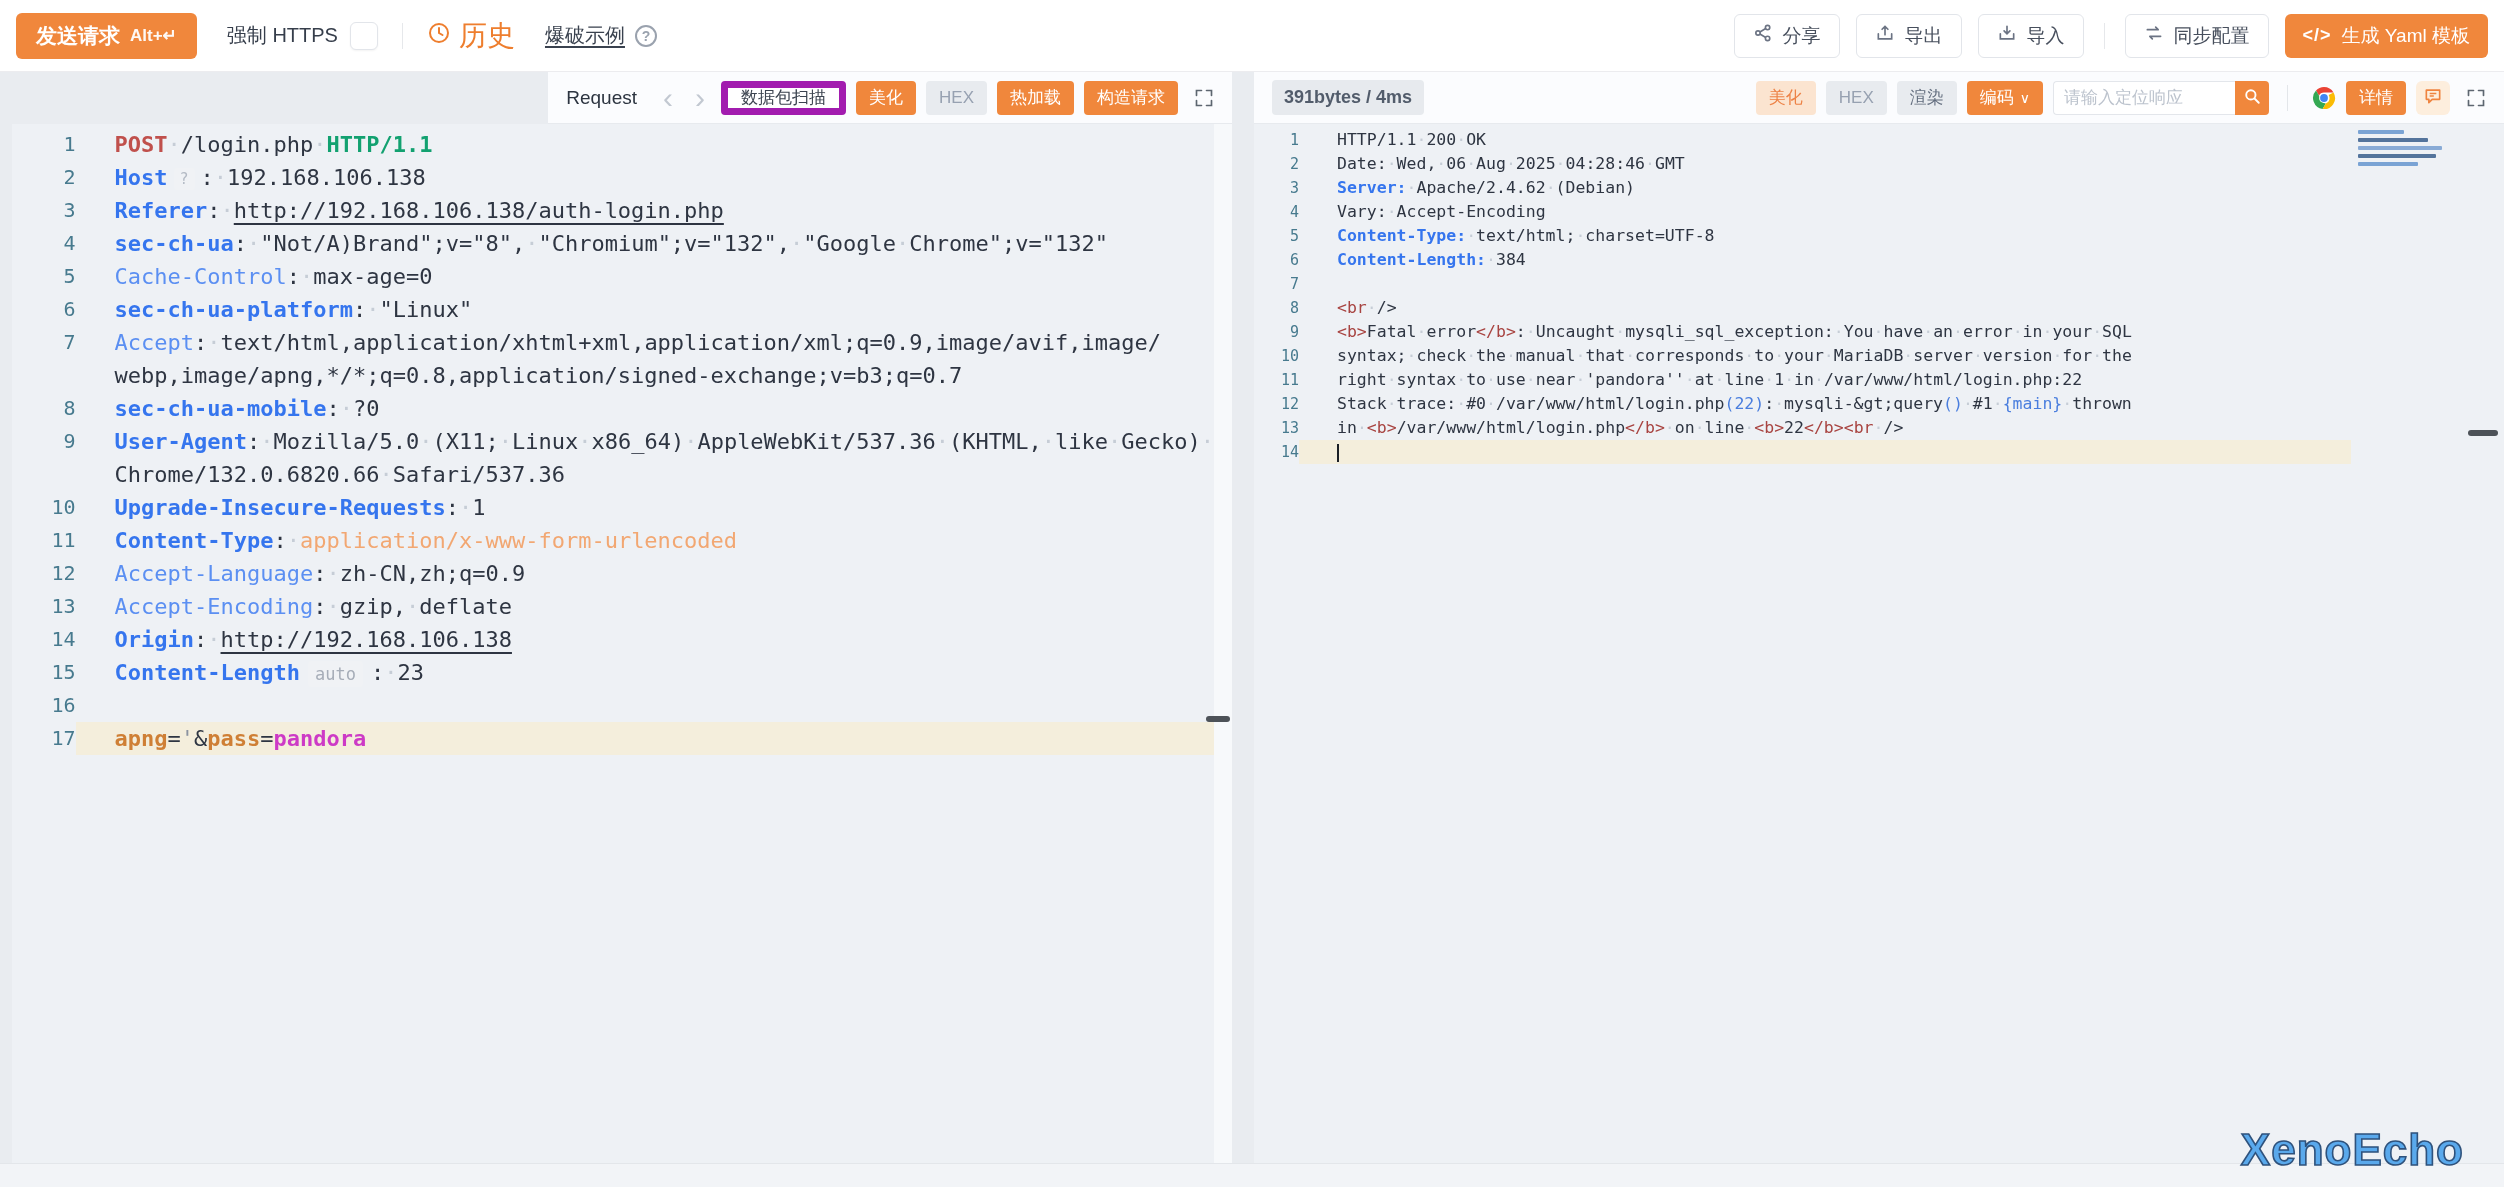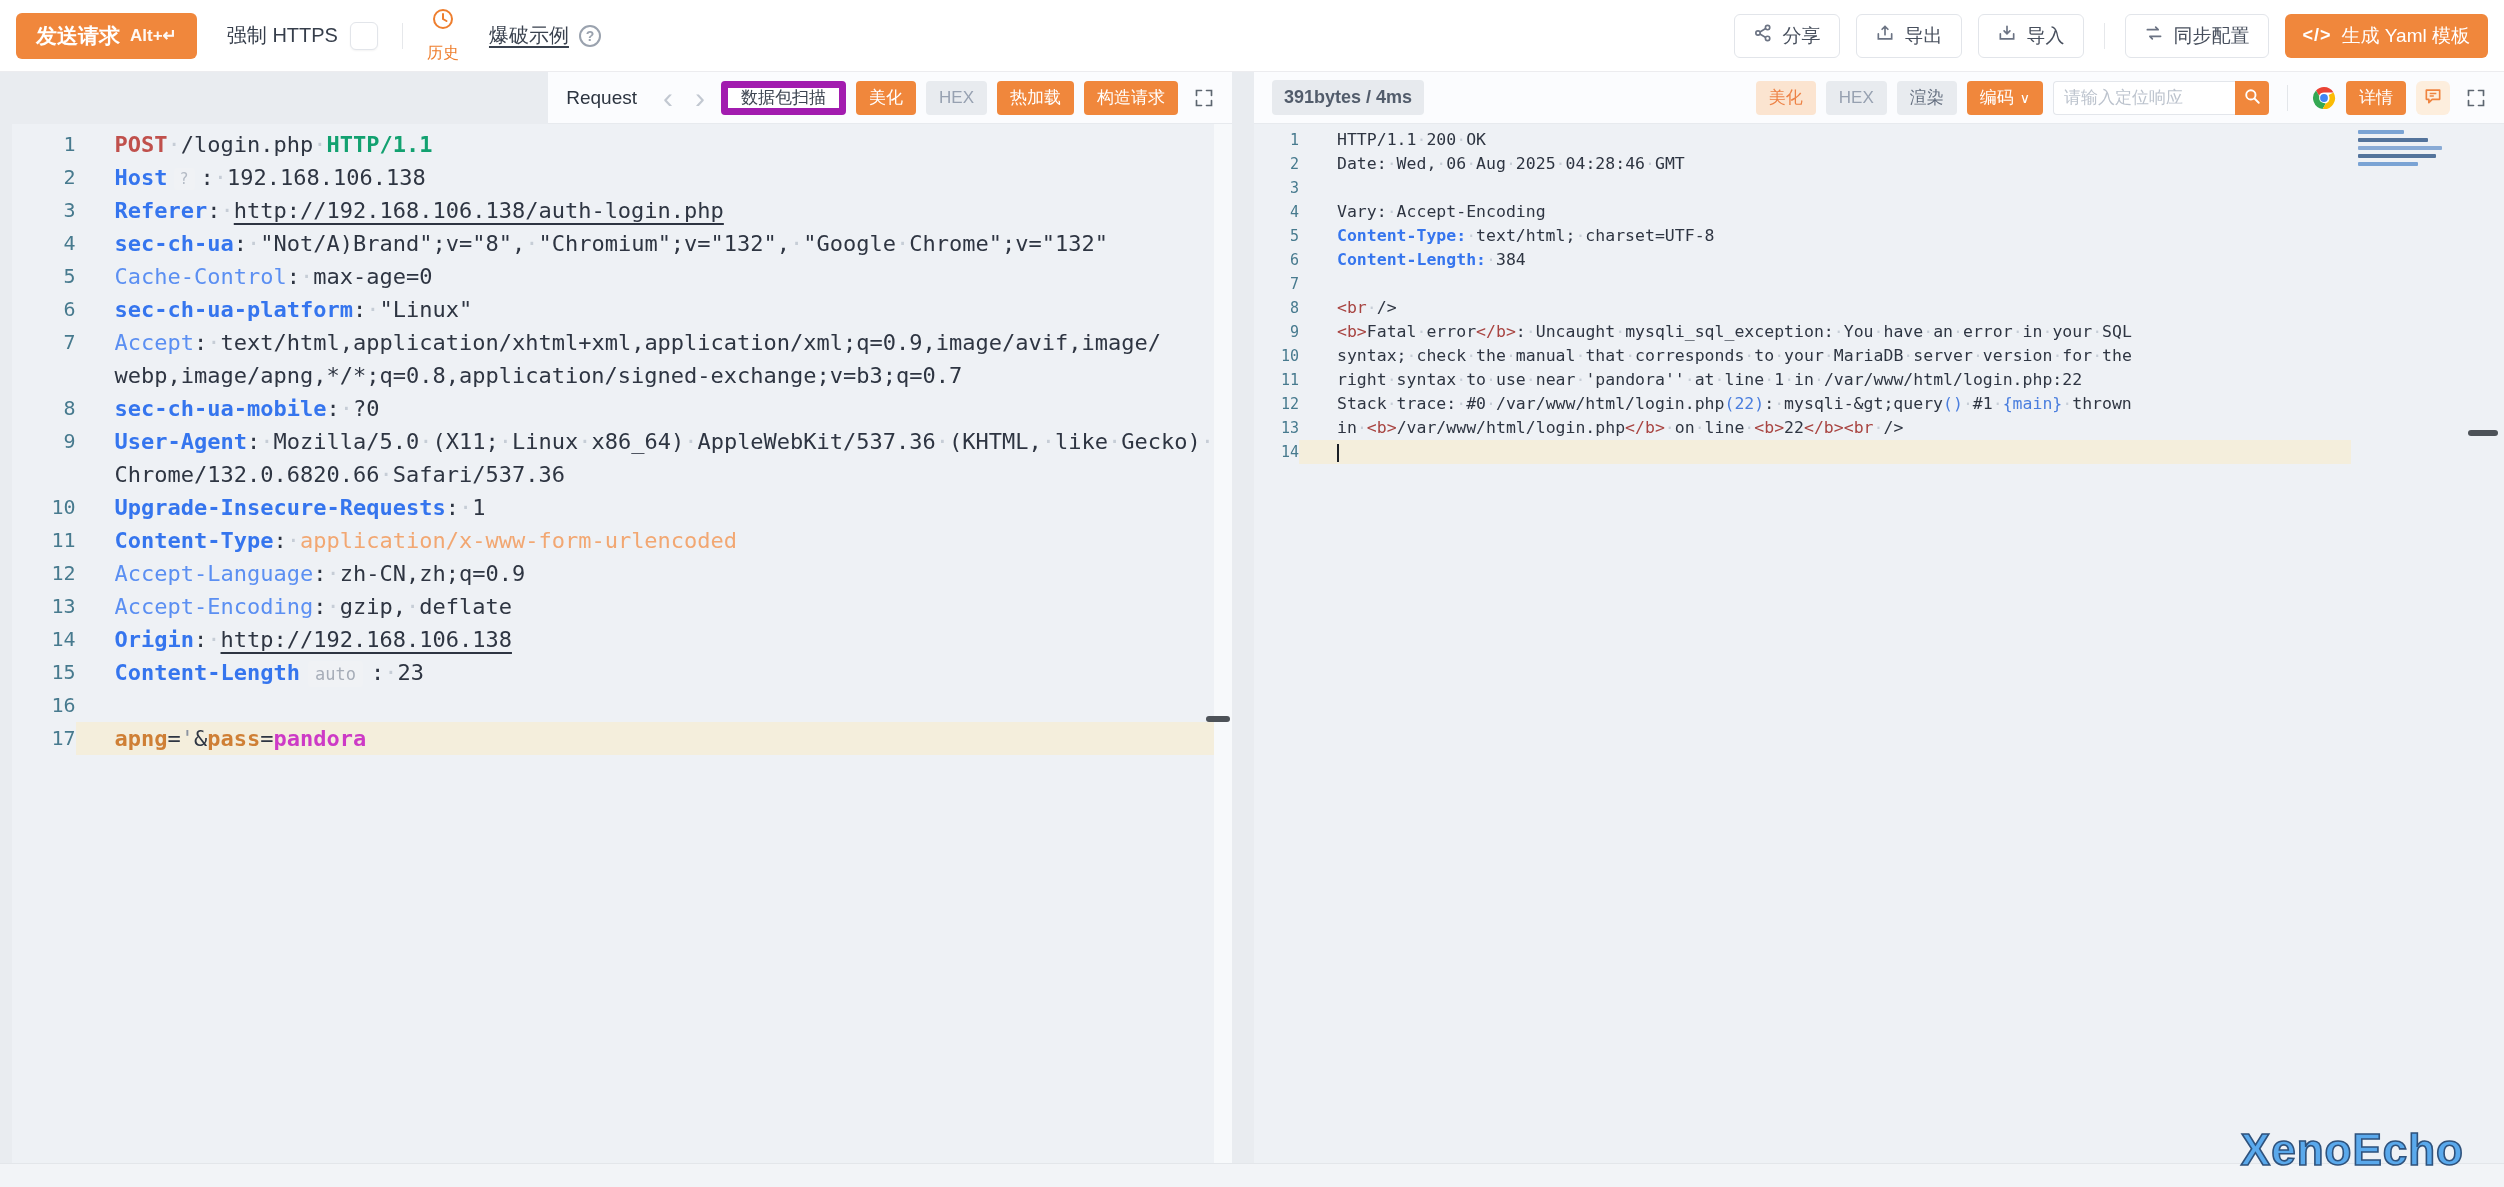--- a/index.html
+++ b/index.html
@@ -13,21 +13,21 @@
     display:flex; align-items:center; justify-content:space-between; padding:0 16px; }
   .tb-left, .tb-right { display:flex; align-items:center; }
   .btn-send { background:#f0873c; color:#fff; border:none; border-radius:6px; height:46px;
     padding:0 20px; display:flex; align-items:center; gap:10px; font-size:21px; font-weight:bold;
     font-family:inherit; cursor:pointer; }
   .btn-send .shortcut { font-size:17px; font-weight:bold; opacity:.95; }
   .force-https { margin-left:30px; font-size:20px; color:#363e4b; }
   .checkbox { width:28px; height:28px; background:#fff; border:1px solid #e2e5ea; border-radius:6px;
     margin-left:12px; box-shadow:0 1px 2px rgba(0,0,0,.05); cursor:pointer; }
   .vdiv { width:1px; height:26px; background:#e6e8eb; margin:0 24px; }
-  .history { display:flex; align-items:center; gap:8px; color:#ee7e2e; font-size:16px; cursor:pointer;flex-direction:column; }
+  .history { display:flex; align-items:center; gap:8px; color:#ee7e2e; font-size:28px; cursor:pointer; }
   .blast { margin-left:30px; font-size:20px; color:#39414e; text-decoration:underline;
     text-underline-offset:4px; cursor:pointer; }
   .help-circle { margin-left:10px; width:22px; height:22px; border:2px solid #9aa2ae; border-radius:50%;
     display:flex; align-items:center; justify-content:center; font-size:14px; color:#9aa2ae;
     font-weight:bold; cursor:pointer; }
   .tb-right { gap:16px; }
   .btn-white { height:44px; background:#fff; border:1px solid #e2e5ea; border-radius:6px; padding:0 18px;
     display:flex; align-items:center; gap:10px; font-size:19px; color:#474f5d; cursor:pointer; font-family:inherit; }
   .btn-white svg { color:#6b7383; }
   .btn-orange { height:44px; background:#f0873c; border:none; border-radius:6px; padding:0 18px;
@@ -340,20 +340,21 @@
           <div class="row">
             <span class="ln">1</span>
             <span class="code"><span class="v">HTTP/1.1</span><span class="dot">·</span><span class="v">200</span><span class="dot">·</span><span class="v">OK</span></span>
           </div>
           <div class="row">
             <span class="ln">2</span>
             <span class="code"><span class="v">Date:</span><span class="dot">·</span><span class="v">Wed,</span><span class="dot">·</span><span class="v">06</span><span class="dot">·</span><span class="v">Aug</span><span class="dot">·</span><span class="v">2025</span><span class="dot">·</span><span class="v">04:28:46</span><span class="dot">·</span><span class="v">GMT</span></span>
           </div>
           <div class="row">
             <span class="ln">3</span>
+            <span class="code"><span class="k">Server:</span><span class="dot">·</span><span class="v">Apache/2.4.62</span><span class="dot">·</span><span class="v">(Debian)</span></span>
           </div>
           <div class="row">
             <span class="ln">4</span>
             <span class="code"><span class="v">Vary:</span><span class="dot">·</span><span class="v">Accept-Encoding</span></span>
           </div>
           <div class="row">
             <span class="ln">5</span>
             <span class="code"><span class="k">Content-Type:</span><span class="dot">·</span><span class="v">text/html;</span><span class="dot">·</span><span class="v">charset=UTF-8</span></span>
           </div>
           <div class="row">

